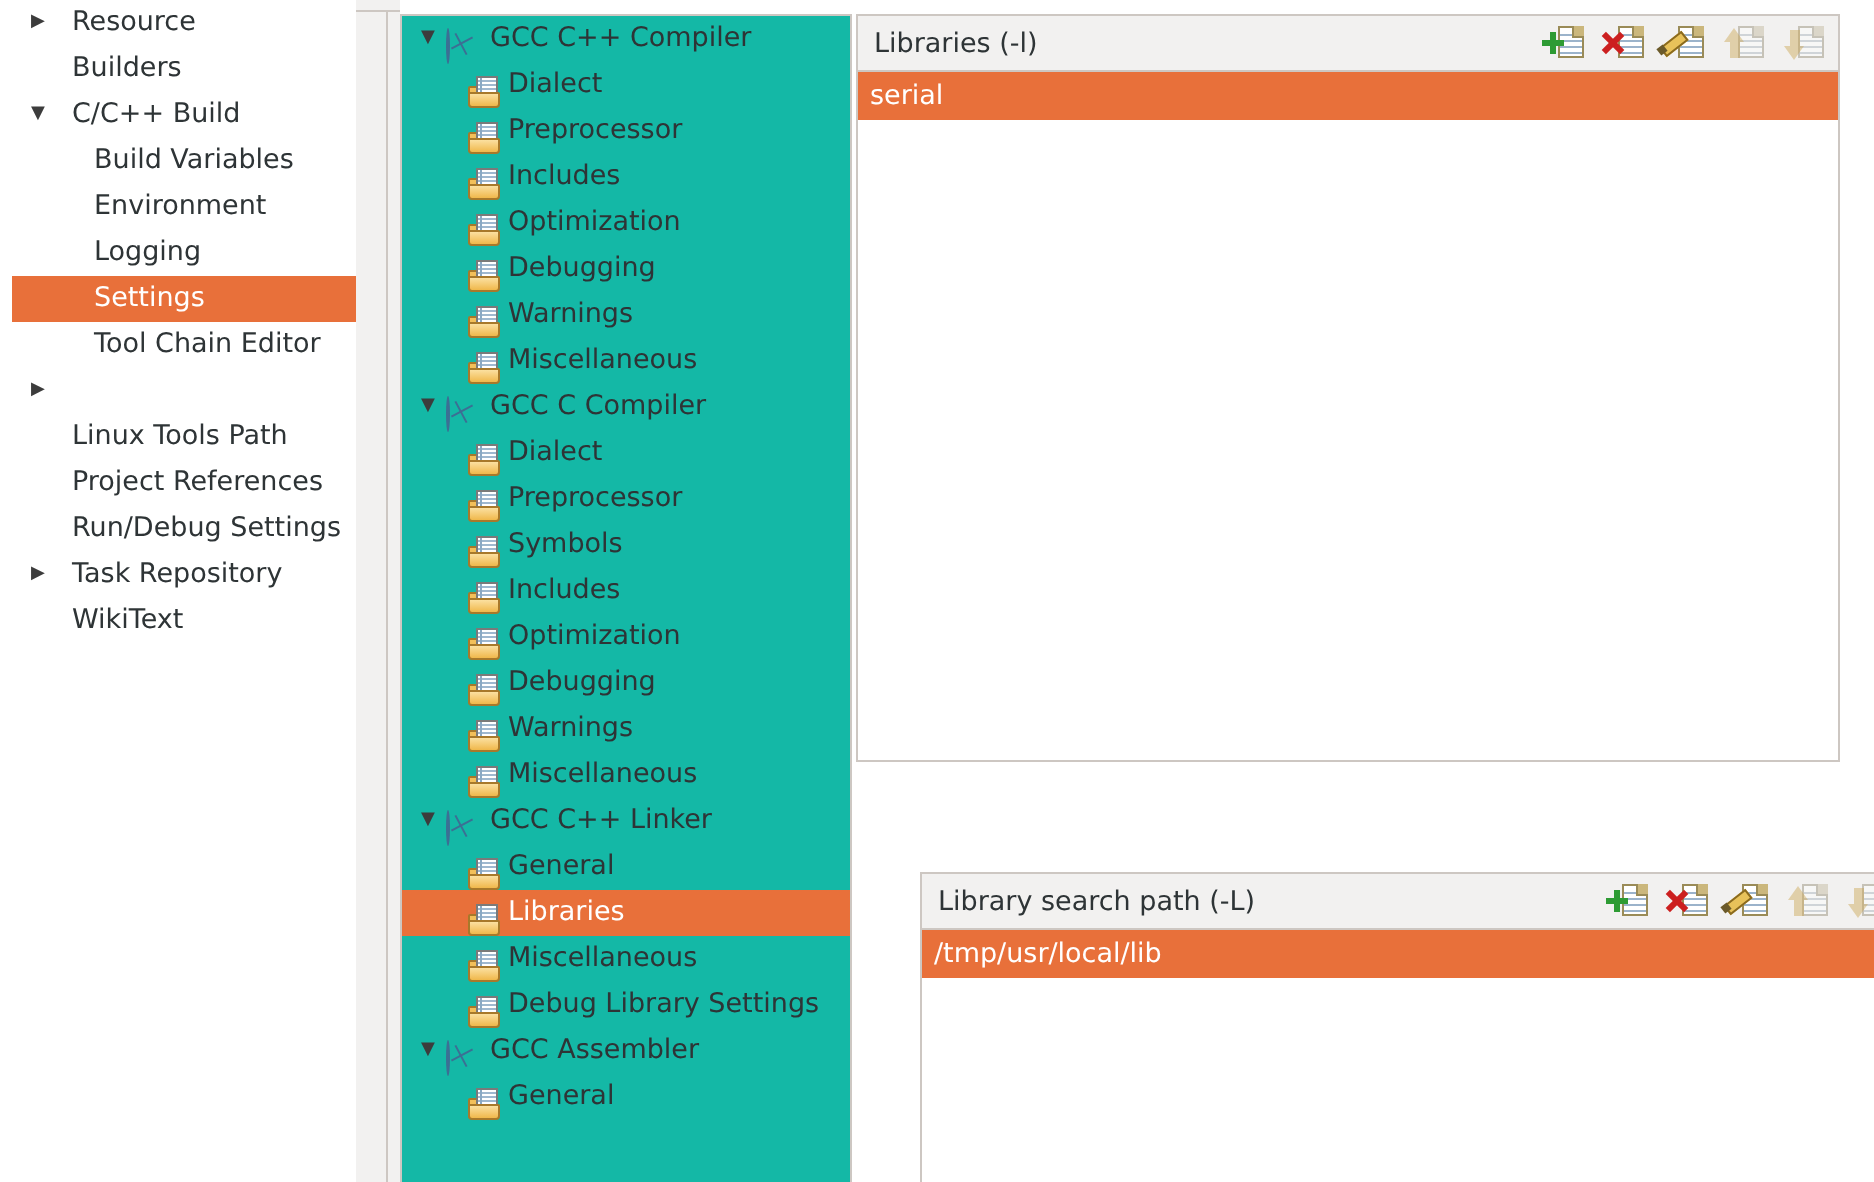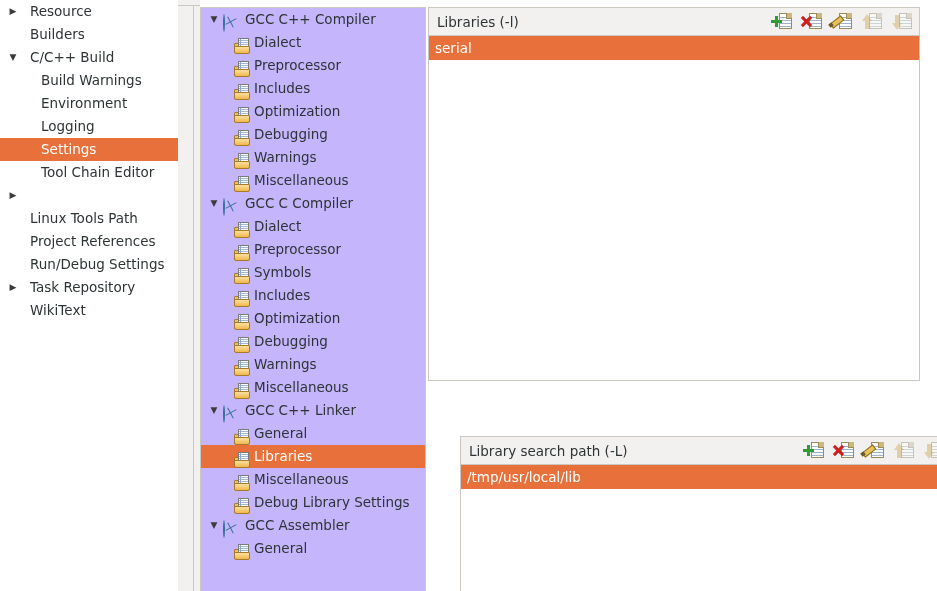--- a/index.html
+++ b/index.html
@@ -13,20 +13,21 @@
     font-size: 13.5px;
     color: #2e3436;
   }
   #root { position: relative; width: 937px; height: 591px; background: #ffffff; }
 
   
   #left-nav {
     position: absolute; left: 0; top: 0; width: 178px; height: 591px;
     background: #ffffff;
     overflow: hidden;
+    padding-left: 6px;
   }
   .nav-item {
     position: relative;
     height: 23px;
     line-height: 23px;
     white-space: nowrap;
     color: #2e3436;
     padding-left: 0;
   }
   .nav-item .label { display: inline-block; }
@@ -52,21 +53,21 @@
     background: #cdc7c2;
   }
   #sash-left .toprule {
     position: absolute; left: 0; top: 5px; width: 22px; height: 1px;
     background: #cdc7c2;
   }
 
   
   #tree-panel {
     position: absolute; left: 200px; top: 7px; width: 226px; height: 584px;
-    background: #c4b5fd;
+    background: #14b8a6;
     border: 1px solid #cdc7c2;
     border-bottom: none;
     overflow: hidden;
   }
   .tree-row {
     position: relative;
     height: 23px;
     line-height: 23px;
     white-space: nowrap;
     color: #2e3436;
@@ -227,21 +228,21 @@
 </style>
 </head>
 <body>
 
 <div id="root">
 
   <div id="left-nav">
       <div class="nav-item lvl0"><span class="nav-arrow collapsed"></span><span class="label">Resource</span></div>
       <div class="nav-item lvl0"><span class="label">Builders</span></div>
       <div class="nav-item lvl0"><span class="nav-arrow expanded"></span><span class="label">C/C++ Build</span></div>
-      <div class="nav-item lvl1"><span class="label">Build Warnings</span></div>
+      <div class="nav-item lvl1"><span class="label">Build Variables</span></div>
       <div class="nav-item lvl1"><span class="label">Environment</span></div>
       <div class="nav-item lvl1"><span class="label">Logging</span></div>
       <div class="nav-item lvl1 sel"><span class="label">Settings</span></div>
       <div class="nav-item lvl1"><span class="label">Tool Chain Editor</span></div>
       <div class="nav-item lvl0"><span class="nav-arrow collapsed"></span></div>
       <div class="nav-item lvl0"><span class="label">Linux Tools Path</span></div>
       <div class="nav-item lvl0"><span class="label">Project References</span></div>
       <div class="nav-item lvl0"><span class="label">Run/Debug Settings</span></div>
       <div class="nav-item lvl0"><span class="nav-arrow collapsed"></span><span class="label">Task Repository</span></div>
       <div class="nav-item lvl0"><span class="label">WikiText</span></div>

